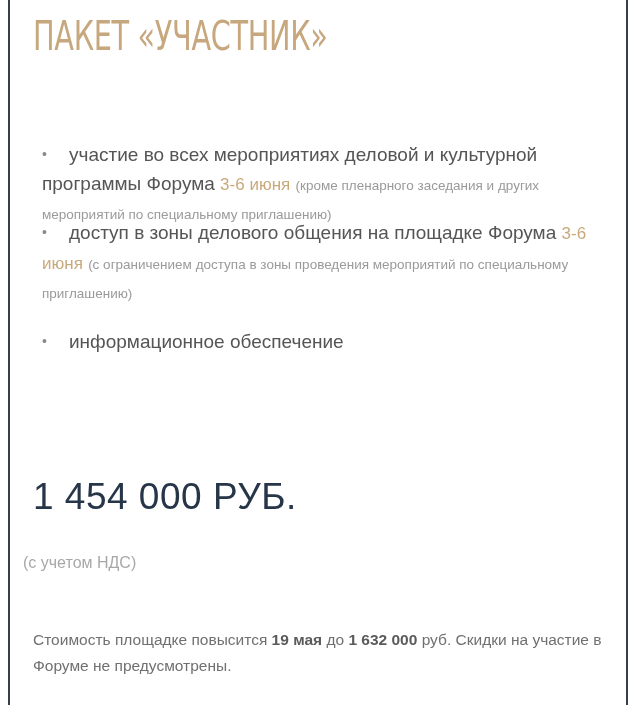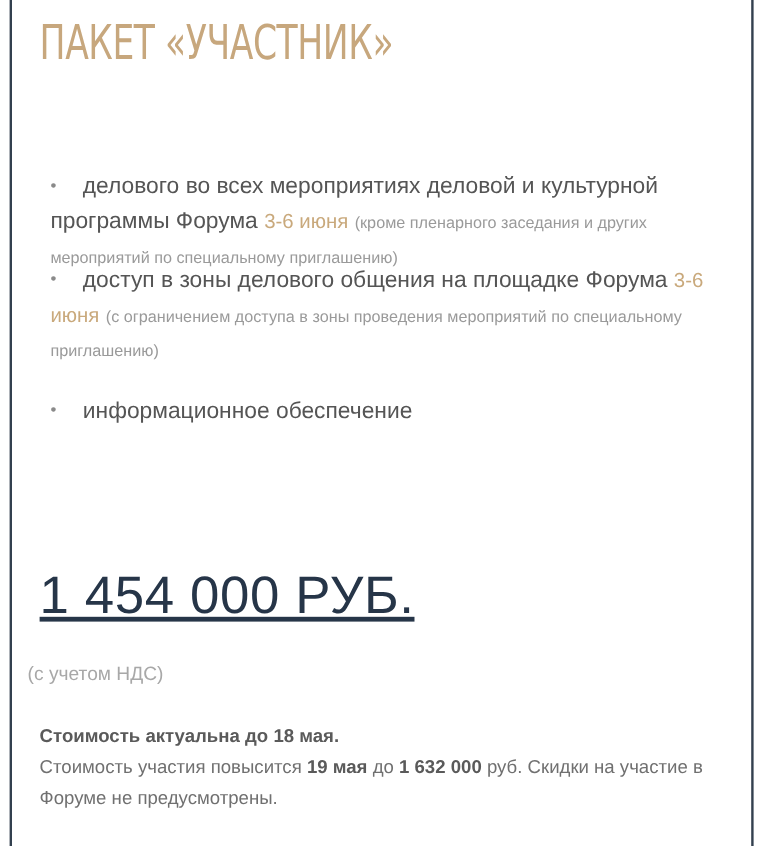--- a/index.html
+++ b/index.html
@@ -28,53 +28,53 @@
   .item { position: relative; color: #4a4a4a; }
   .item .main { font-size: 19px; line-height: 29px; color: #555555; }
   .item .bullet { display: inline-block; width: 27px; color: #8a8a8a; font-size: 14px; vertical-align: 2px; }
   .item .hl { color: #c9a97c; font-weight: normal; font-size: 17px; }
   .item .note { font-size: 13.5px; color: #9a9a9a; line-height: 29px; }
   .item1 { position: absolute; top: 0; }
   .item2 { position: absolute; top: 78px; }
   .item3 { position: absolute; top: 187px; }
   .price {
     position: absolute; left: 33px; top: 470px;
-    font-size: 44px; line-height: 54px;
-    color: #263548; letter-spacing: 0.5px; white-space: nowrap; text-decoration: underline;
+    font-size: 37px; line-height: 54px;
+    color: #263548; letter-spacing: 0.5px; white-space: nowrap;
   }
   .vat { position: absolute; left: 23px; top: 554px; font-size: 16px; color: #a8a8a8; }
   .notice { position: absolute; left: 33px; top: 601px; width: 575px; font-size: 15.5px; line-height: 26px; color: #707070; }
   .notice b { color: #5a5a5a; }
 </style>
 </head>
 <body>
 
 <div class="frame"></div>
 
 <div class="title">ПАКЕТ «УЧАСТНИК»</div>
 
 <ul class="list">
   <li class="item item1">
     <span class="main">
-      <span class="bullet">•</span><span>делового во всех мероприятиях деловой и культурной программы Форума </span><span class="hl">3-6 июня</span>
+      <span class="bullet">•</span><span>участие во всех мероприятиях деловой и культурной программы Форума </span><span class="hl">3-6 июня</span>
     </span>
     <span class="note">(кроме пленарного заседания и других мероприятий по специальному приглашению)</span>
   </li>
   <li class="item item2">
     <span class="main">
       <span class="bullet">•</span><span>доступ в зоны делового общения на площадке Форума </span><span class="hl">3-6 июня</span>
     </span>
     <span class="note">(с ограничением доступа в зоны проведения мероприятий по специальному приглашению)</span>
   </li>
   <li class="item item3">
     <span class="main">
       <span class="bullet">•</span><span>информационное обеспечение</span>
     </span>
   </li>
 </ul>
 
 <div class="price">1 454 000 РУБ.</div>
 <div class="vat">(с учетом НДС)</div>
 
 <div class="notice">
-  <b>Стоимость актуальна до 18 мая.</b><br>
-  <span>Стоимость участия повысится </span><b>19 мая</b><span> до </span><b>1 632 000</b><span> руб. Скидки на участие в Форуме не предусмотрены.</span>
+  <br>
+  <span>Стоимость площадке повысится </span><b>19 мая</b><span> до </span><b>1 632 000</b><span> руб. Скидки на участие в Форуме не предусмотрены.</span>
 </div>
 
 </body></html>

